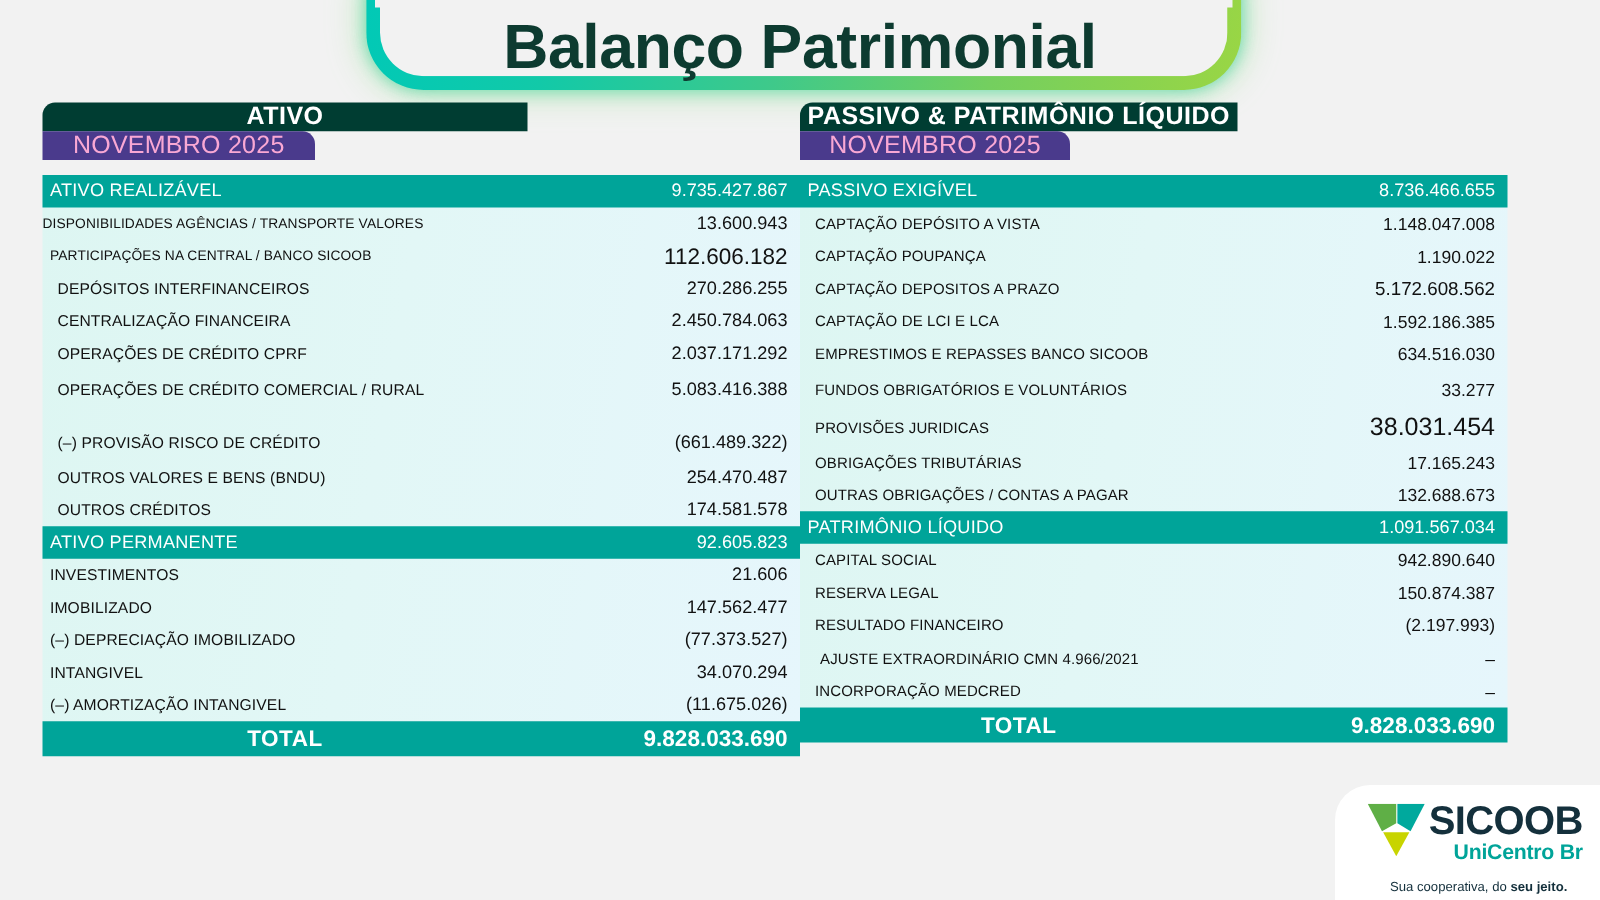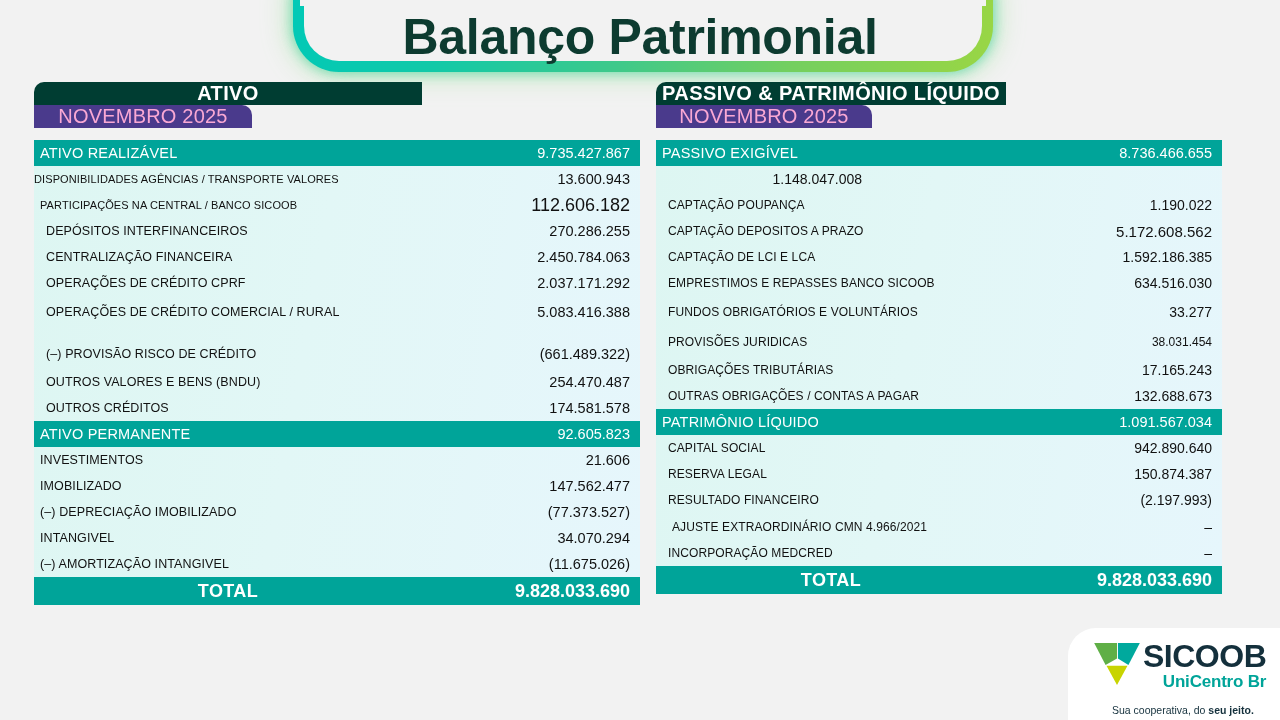--- a/index.html
+++ b/index.html
@@ -32,21 +32,21 @@
     text-align:center;
     font-size:50px; font-weight:bold; color:#0d3b30;
     letter-spacing:-.3px;
     line-height:70px;
   }
 
   
   .board{ position:absolute; left:0; top:82px; width:1280px; height:540px; }
   .table{ position:absolute; top:0; }
   .table.left{ left:34px; width:606px; }
-  .table.right{ left:656px; width:566px; }
+  .table.right{ left:640px; width:566px; }
 
   .thead{ display:flex; height:58px;flex-direction:column; }
   .th-label{
     background:#003d32; color:#fff;
     display:flex; align-items:center; justify-content:center;
     font-size:20px; font-weight:bold; letter-spacing:.4px;
     border-radius:10px 0 0 0;
   }
   .th-period{
     background:#4a3a8c; color:#f9a8d4;
@@ -209,20 +209,21 @@
     <div class="thead">
       <div class="th-label">PASSIVO &amp; PATRIMÔNIO LÍQUIDO</div>
       <div class="th-period">NOVEMBRO 2025</div>
     </div>
     <div class="body-rows">
         <div class="section-row">
           <div class="lbl">PASSIVO EXIGÍVEL</div>
           <div class="val">8.736.466.655</div>
         </div>
         <div class="item-row" style="height: 26px;">
+          <div class="lbl" style="font-size: 12px; padding-left: 12px;">CAPTAÇÃO DEPÓSITO A VISTA</div>
           <div class="val" style="font-size: 14px;">1.148.047.008</div>
         </div>
         <div class="item-row" style="height: 26px;">
           <div class="lbl" style="font-size: 12px; padding-left: 12px;">CAPTAÇÃO POUPANÇA</div>
           <div class="val" style="font-size: 14px;">1.190.022</div>
         </div>
         <div class="item-row" style="height: 26px;">
           <div class="lbl" style="font-size: 12px; padding-left: 12px;">CAPTAÇÃO DEPOSITOS A PRAZO</div>
           <div class="val" style="font-size: 15px;">5.172.608.562</div>
         </div>
@@ -233,21 +234,21 @@
         <div class="item-row" style="height: 26px;">
           <div class="lbl" style="font-size: 12px; padding-left: 12px;">EMPRESTIMOS E REPASSES BANCO SICOOB</div>
           <div class="val" style="font-size: 14px;">634.516.030</div>
         </div>
         <div class="item-row" style="height: 31px;">
           <div class="lbl" style="font-size: 12px; padding-left: 12px;">FUNDOS OBRIGATÓRIOS E VOLUNTÁRIOS</div>
           <div class="val" style="font-size: 14px;">33.277</div>
         </div>
         <div class="item-row" style="height: 30px;">
           <div class="lbl" style="font-size: 12px; padding-left: 12px;">PROVISÕES JURIDICAS</div>
-          <div class="val" style="font-size: 12px;">38.031.454</div>
+          <div class="val" style="font-size: 20px;">38.031.454</div>
         </div>
         <div class="item-row" style="height: 26px;">
           <div class="lbl" style="font-size: 12px; padding-left: 12px;">OBRIGAÇÕES TRIBUTÁRIAS</div>
           <div class="val" style="font-size: 14px;">17.165.243</div>
         </div>
         <div class="item-row" style="height: 26px;">
           <div class="lbl" style="font-size: 12px; padding-left: 12px;">OUTRAS OBRIGAÇÕES / CONTAS A PAGAR</div>
           <div class="val" style="font-size: 14px;">132.688.673</div>
         </div>
         <div class="section-row">

